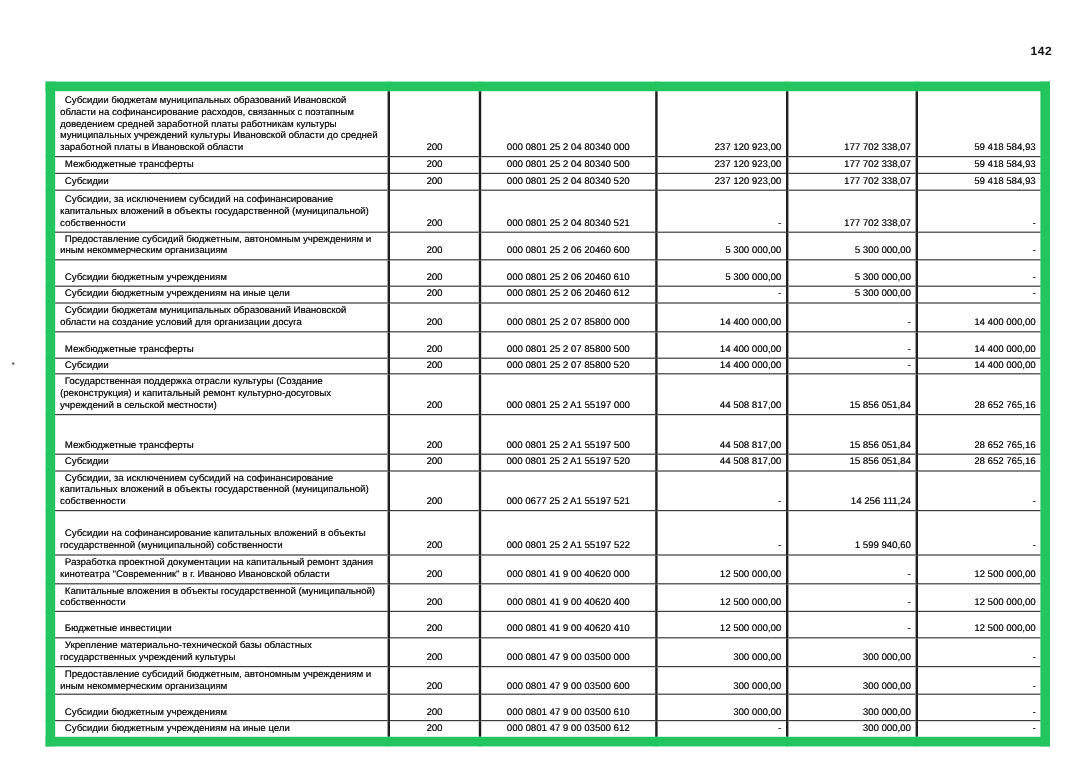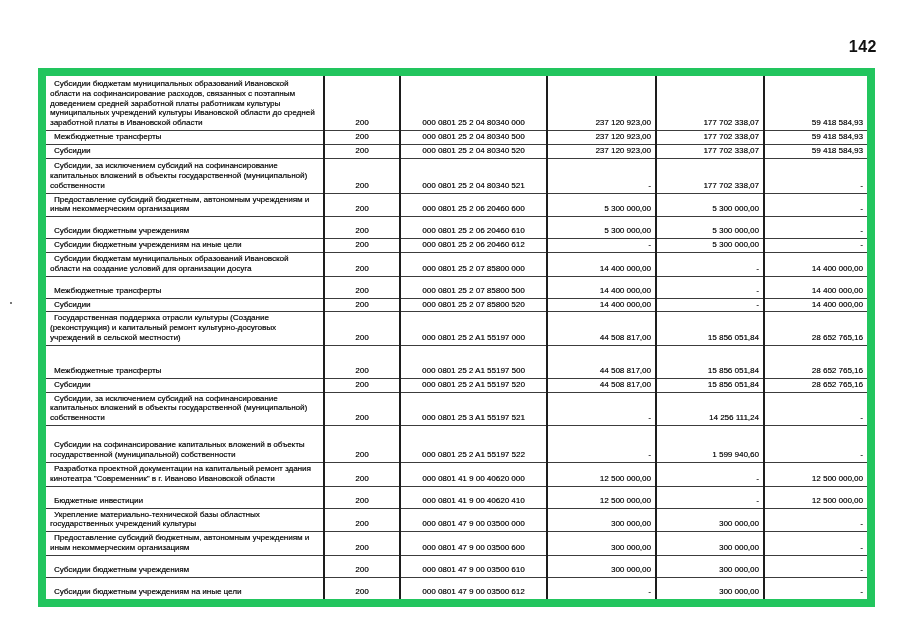--- a/index.html
+++ b/index.html
@@ -3,21 +3,21 @@
 <meta charset="utf-8">
 <style>
   html,body{margin:0;padding:0;}
   body{
     width:905px;height:640px;position:relative;background:#ffffff;
     font-family:"Liberation Sans","DejaVu Sans",sans-serif;
     color:#0d0d0d;overflow:hidden;
   }
   .page-number{
     position:absolute;top:38px;right:28px;
-    font-size:16px;font-weight:bold;letter-spacing:0.5px;color:#111;
+    font-size:10px;font-weight:bold;letter-spacing:0.5px;color:#111;
   }
   .scan-dot{
     position:absolute;left:10px;top:302px;width:2px;height:2px;
     background:#4a4a4a;border-radius:50%;
   }
   table.budget{
     position:absolute;left:38px;top:68px;width:829px;
     border-collapse:collapse;table-layout:fixed;
     border:8px solid #22c55e;
   }
@@ -174,21 +174,21 @@
     <td class="ctr">200</td>
     <td class="ctr">000 0801 25 2 A1 55197 520</td>
     <td class="num">44 508 817,00</td>
     <td class="num">15 856 051,84</td>
     <td class="num">28 652 765,16</td>
   </tr>
 
   <tr>
     <td class="desc">Субсидии, за исключением субсидий на софинансирование капитальных вложений в объекты государственной (муниципальной) собственности</td>
     <td class="ctr">200</td>
-    <td class="ctr">000 0801 25 3 A1 55197 521</td>
+    <td class="ctr">000 0677 25 2 A1 55197 521</td>
     <td class="num">-</td>
     <td class="num">14 256 111,24</td>
     <td class="num">-</td>
   </tr>
 
   <tr>
     <td class="desc">Субсидии на софинансирование капитальных вложений в объекты государственной (муниципальной) собственности</td>
     <td class="ctr">200</td>
     <td class="ctr">000 0801 25 2 A1 55197 522</td>
     <td class="num">-</td>
@@ -198,20 +198,28 @@
 
   <tr>
     <td class="desc">Разработка проектной документации на капитальный ремонт здания кинотеатра "Современник" в г. Иваново Ивановской области</td>
     <td class="ctr">200</td>
     <td class="ctr">000 0801 41 9 00 40620 000</td>
     <td class="num">12 500 000,00</td>
     <td class="num">-</td>
     <td class="num">12 500 000,00</td>
   </tr>
 
+  <tr>
+    <td class="desc">Капитальные вложения в объекты государственной (муниципальной) собственности</td>
+    <td class="ctr">200</td>
+    <td class="ctr">000 0801 41 9 00 40620 400</td>
+    <td class="num">12 500 000,00</td>
+    <td class="num">-</td>
+    <td class="num">12 500 000,00</td>
+  </tr>
 
   <tr>
     <td class="desc">Бюджетные инвестиции</td>
     <td class="ctr">200</td>
     <td class="ctr">000 0801 41 9 00 40620 410</td>
     <td class="num">12 500 000,00</td>
     <td class="num">-</td>
     <td class="num">12 500 000,00</td>
   </tr>
 

